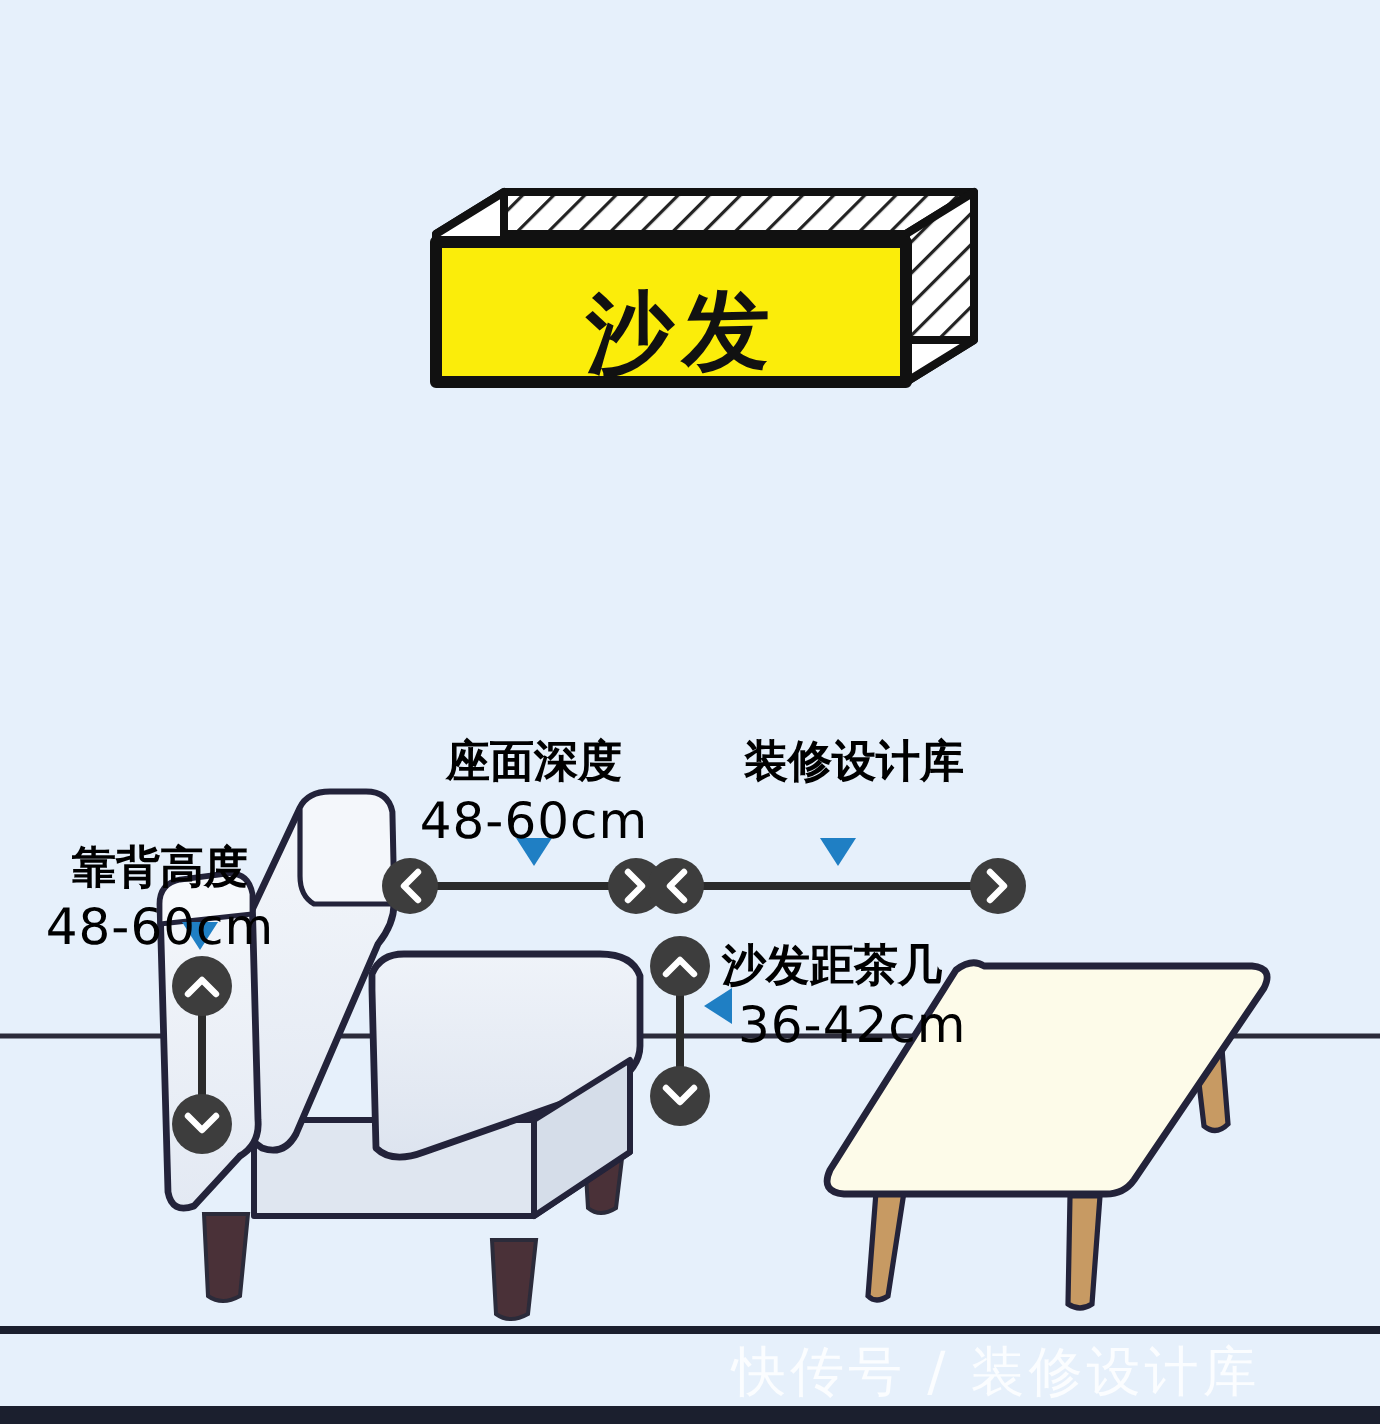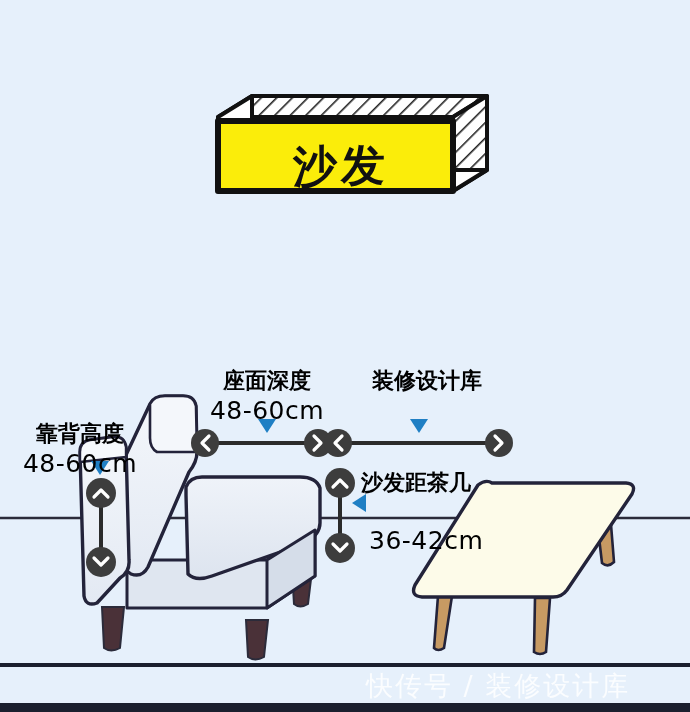--- a/index.html
+++ b/index.html
@@ -194,18 +194,18 @@
     <span class="cn">座面深度</span>
     <span class="num">48-60cm</span>
   </div>
 
   <div class="label-group" style="left:357px; top:366px; width:140px;">
     <span class="cn">装修设计库</span>
   </div>
 
   <div class="label-group" style="left:361px; top:468px; width:140px; text-align:left;">
     <span class="cn">沙发距茶几</span>
-    <span class="num" style="margin-left:8px;margin-top:28px;">36-42cm</span>
+    <span class="num" style="margin-left:8px;">36-42cm</span>
   </div>
 
   <div id="watermark">快传号 / 装修设计库</div>
 
 </div>
 
 </body></html>

